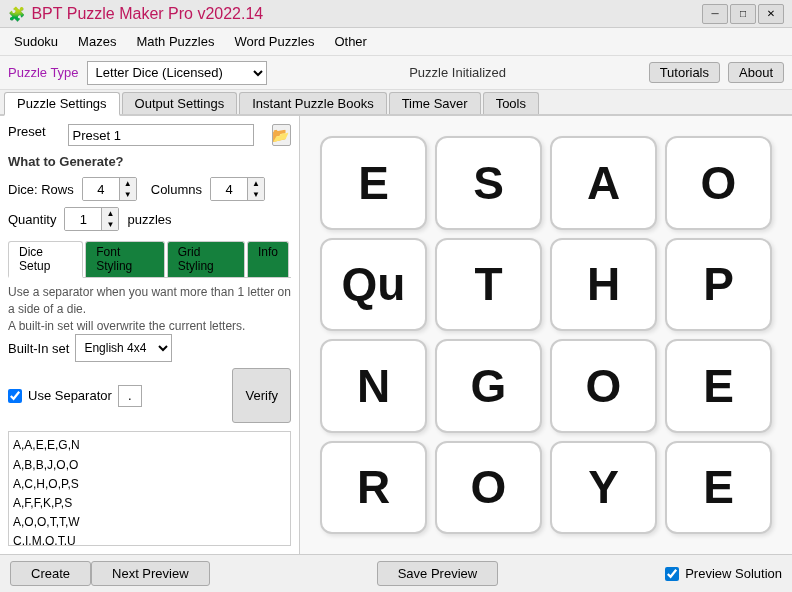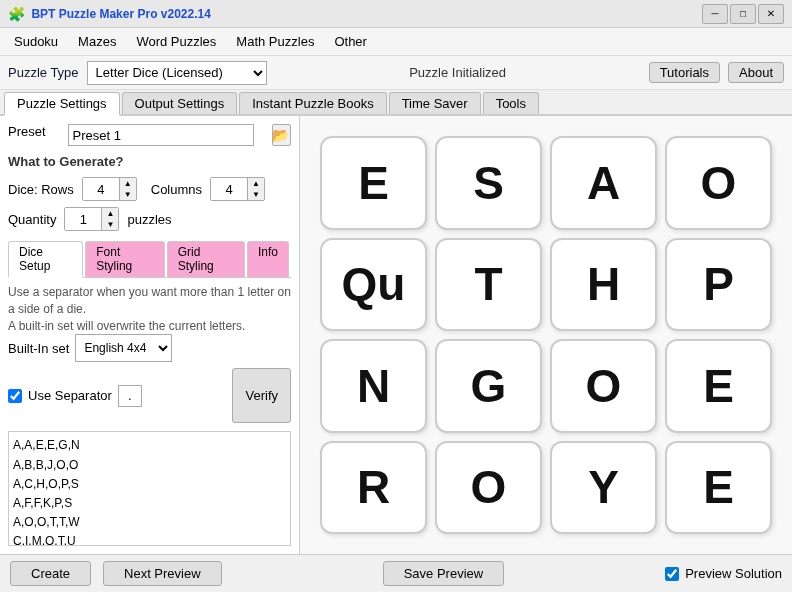--- a/index.html
+++ b/index.html
@@ -8,21 +8,21 @@
     
     #titlebar {
       background: #e8e8e8;
       height: 28px;
       display: flex;
       align-items: center;
       padding: 0 8px;
       border-bottom: 1px solid #ccc;
       user-select: none;
     }
-    #titlebar .title { flex: 1; font-size: 12px; color: #1d4ed8; font-weight: bold; }
+    #titlebar .title { flex: 1; font-size: 16px; color: #be185d; }
     #titlebar .win-buttons { display: flex; gap: 2px; }
     #titlebar .win-btn {
       width: 26px; height: 20px;
       background: #ddd;
       border: 1px solid #aaa;
       border-radius: 2px;
       display: flex; align-items: center; justify-content: center;
       font-size: 10px; cursor: pointer;
     }
 
@@ -45,21 +45,21 @@
     
     #topbar {
       background: #f5f5f5;
       height: 34px;
       display: flex;
       align-items: center;
       padding: 0 8px;
       border-bottom: 1px solid #ddd;
       gap: 8px;
     }
-    #topbar .label { font-size: 13px; color: #0f172a; }
+    #topbar .label { font-size: 13px; color: #a21caf; }
     #topbar select {
       height: 24px;
       font-size: 13px;
       padding: 0 4px;
       border: 1px solid #aaa;
       background: white;
       min-width: 180px;
     }
     #topbar .status { flex: 1; text-align: center; font-size: 13px; color: #333; }
     #topbar .btn-link {
@@ -190,21 +190,21 @@
       margin-bottom: 6px;
       border-bottom: 1px solid #ccc;
     }
     .inner-tab {
       padding: 3px 10px;
       font-size: 12px;
       cursor: pointer;
       border: 1px solid #ccc;
       border-bottom: none;
       border-radius: 3px 3px 0 0;
-      background: #f9a8d4;
+      background: #15803d;
       margin-right: 2px;
     }
     .inner-tab.active { background: white; border-bottom: 2px solid white; margin-bottom: -1px; }
 
     .help-text {
       font-size: 12px;
       color: #555;
       margin-bottom: 0;
       line-height: 1.4;
     }
@@ -299,21 +299,21 @@
     }
 
     
     #bottombar {
       height: 38px;
       background: #f0f0f0;
       border-top: 1px solid #ccc;
       display: flex;
       align-items: center;
       padding: 0 10px;
-      gap: 12px;
+      gap: 0;
     }
     .action-btn {
       padding: 4px 20px;
       background: #e0e0e0;
       border: 1px solid #aaa;
       border-radius: 3px;
       font-size: 13px;
       cursor: pointer;
     }
     #bottombar .spacer { flex: 1; }
@@ -339,22 +339,22 @@
   <div class="win-buttons">
     <button class="win-btn">─</button>
     <button class="win-btn">□</button>
     <button class="win-btn close">✕</button>
   </div>
 </div>
 
 <div id="menubar">
   <div class="menu-item">Sudoku</div>
   <div class="menu-item">Mazes</div>
+  <div class="menu-item">Math Puzzles</div>
   <div class="menu-item">Word Puzzles</div>
-  <div class="menu-item">Math Puzzles</div>
   <div class="menu-item">Other</div>
 </div>
 
 <div id="topbar">
   <span class="label">Puzzle Type</span>
   <select><option>Letter Dice (Licensed)</option></select>
   <span class="status">Puzzle Initialized</span>
   <button class="btn-link">Tutorials</button>
   <button class="btn-link">About</button>
 </div>

